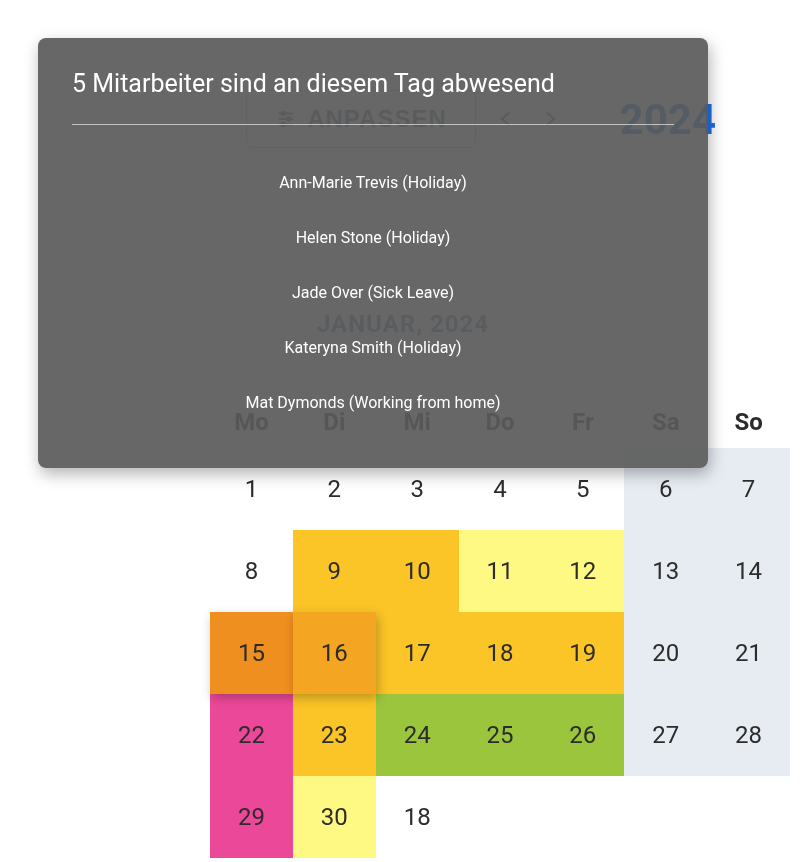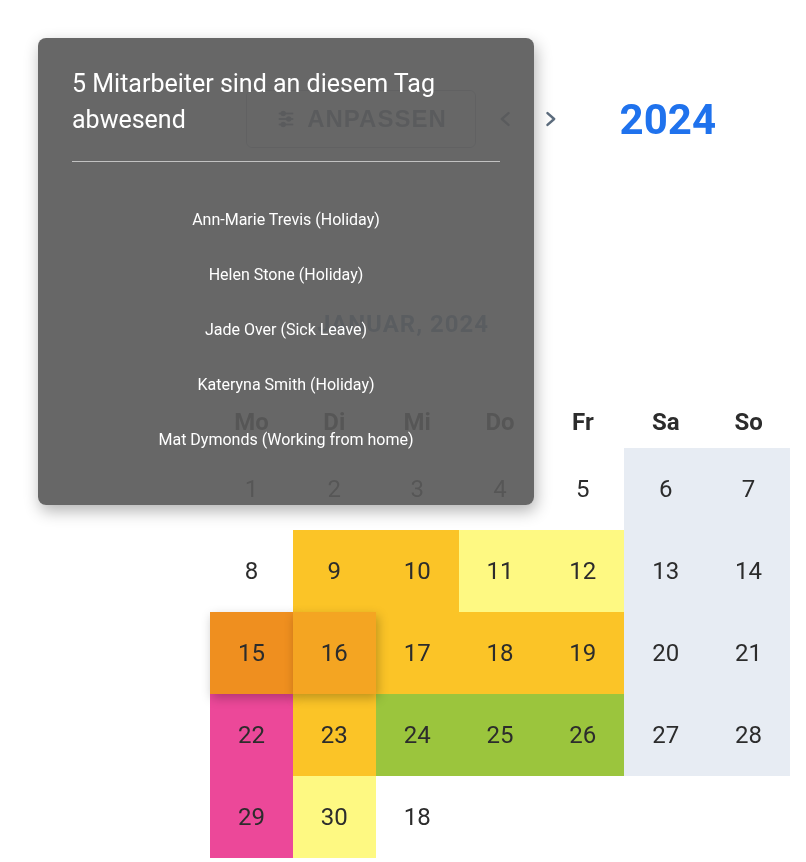--- a/index.html
+++ b/index.html
@@ -98,21 +98,21 @@
 .day.h3 { background: #fbc427; } 
 .day.h4 { background: #f4a522; } 
 .day.h5 { background: #ef8f1f; } 
 .day.hg { background: #9bc53d; } 
 .day.shadowed { box-shadow: 2px 4px 10px rgba(0,0,0,0.25); z-index: 2; }
 
 .tooltip {
   position: absolute;
   top: 38px;
   left: 38px;
-  width: 496px;
+  width: 670px;
   background: rgba(90,90,90,0.92);
   color: #fff;
   border-radius: 8px;
   padding: 28px 34px 38px;
   font-size: 25px;
   z-index: 50;
   box-shadow: 2px 6px 16px rgba(0,0,0,0.3);
 }
 .tooltip-title {
   font-weight: 400;

